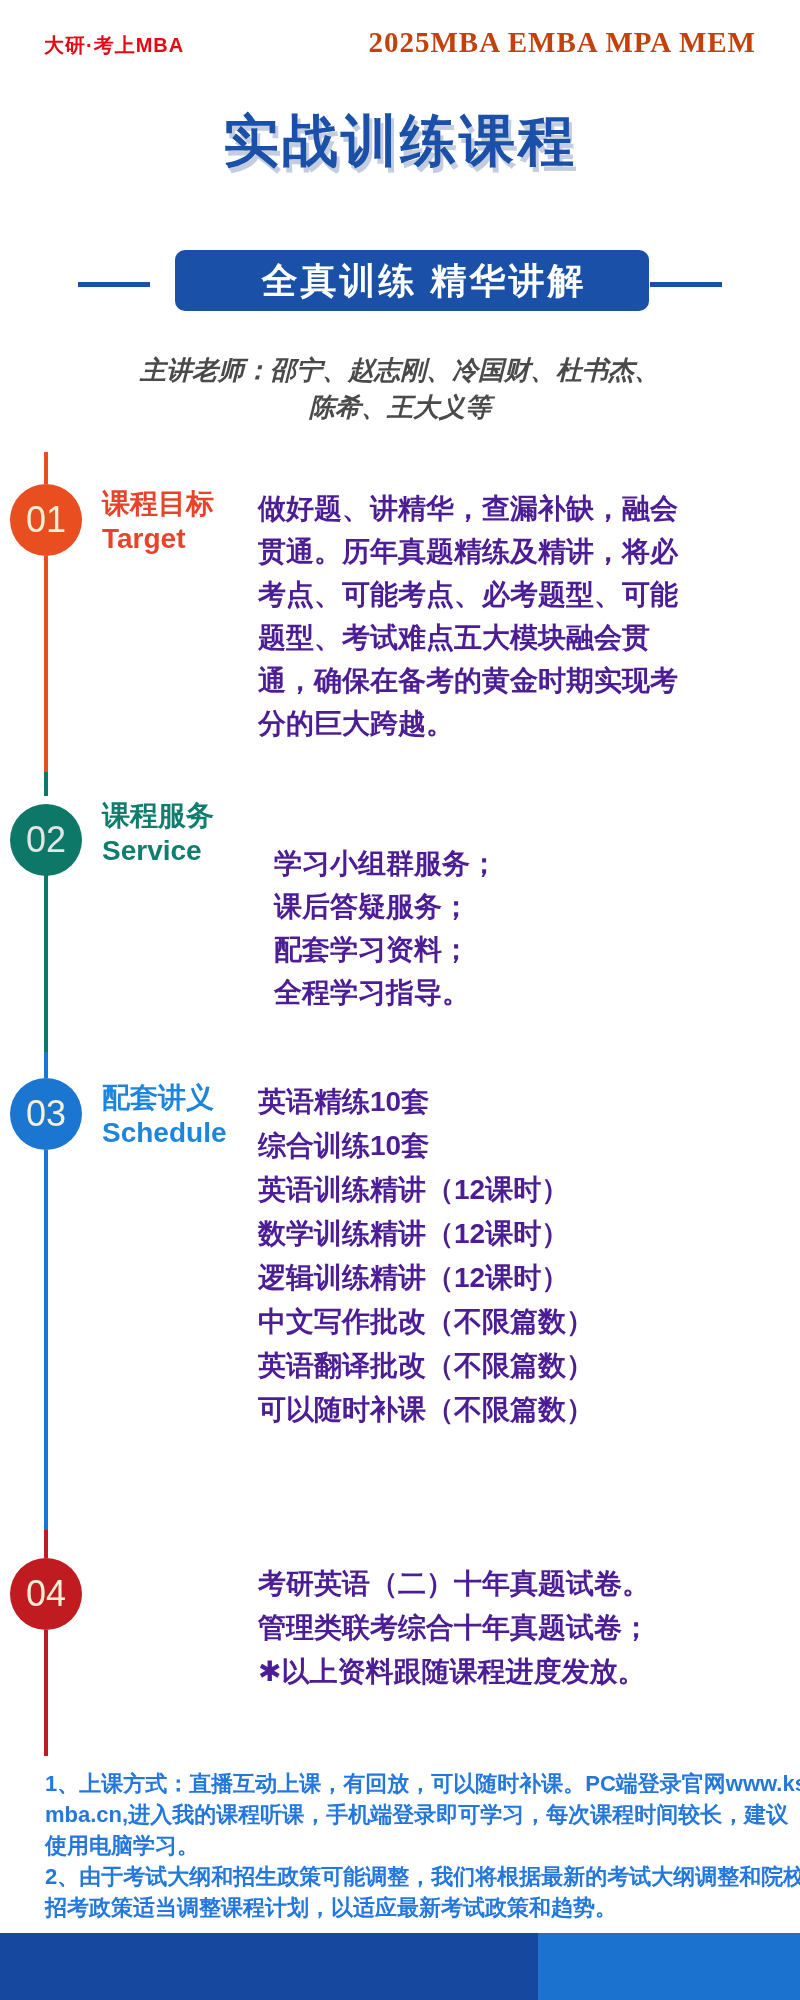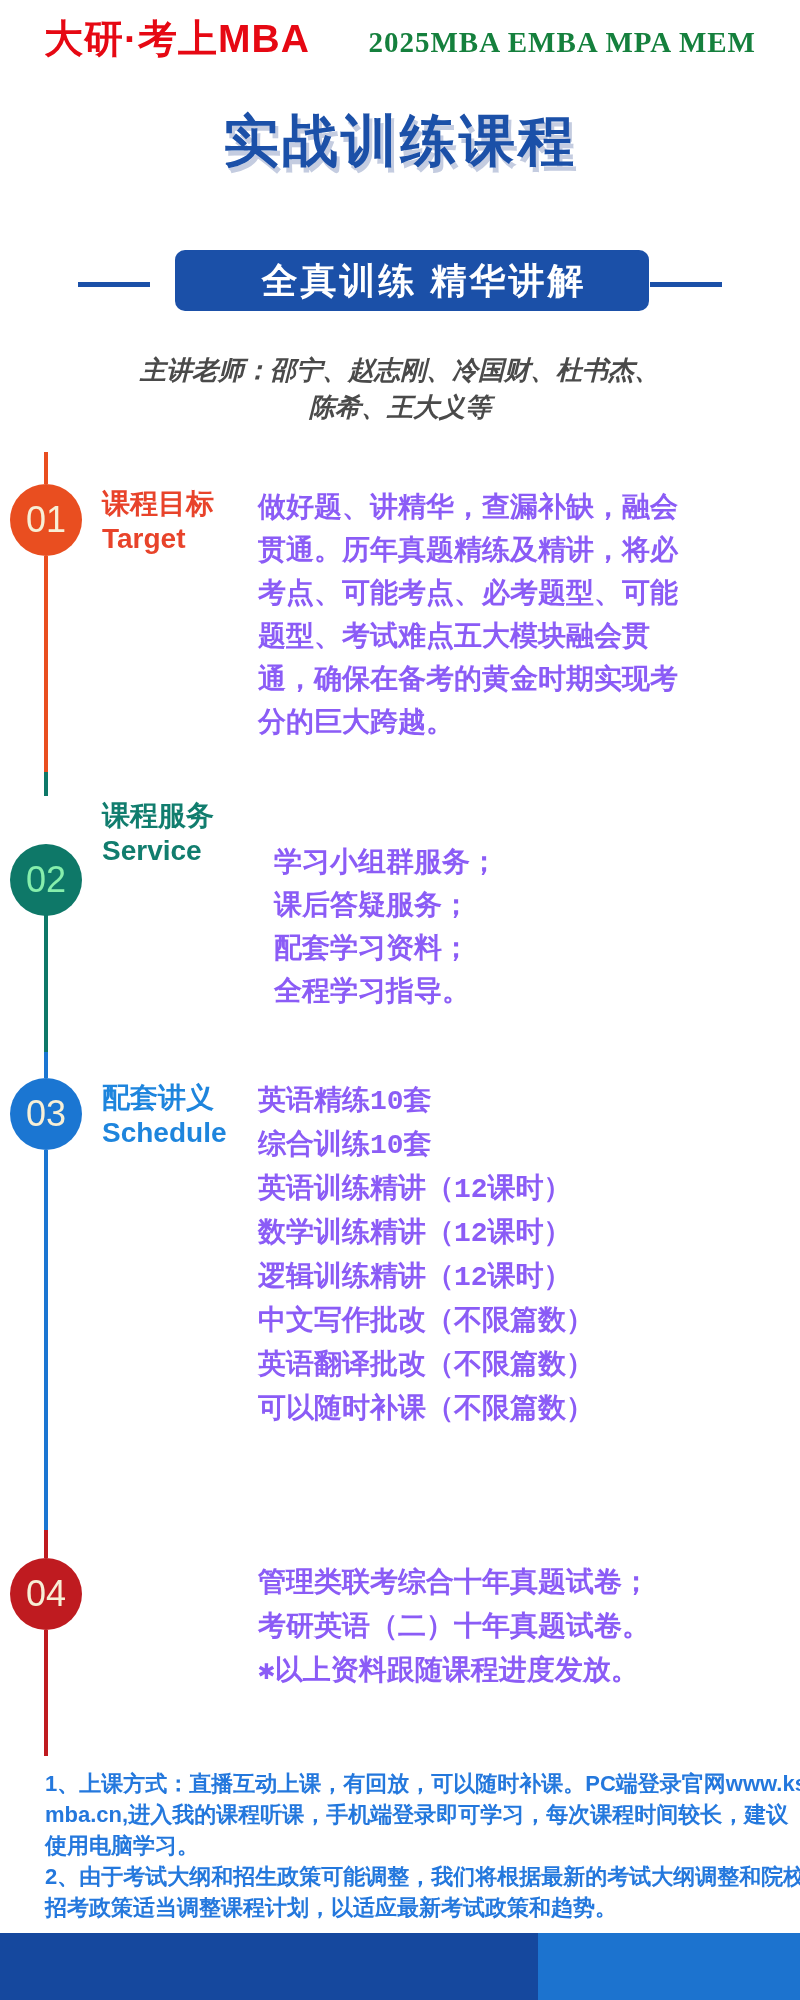--- a/index.html
+++ b/index.html
@@ -1,23 +1,23 @@
 <!DOCTYPE html>
 <html><head>
 <meta charset="utf-8">
 <style>
   html,body{margin:0;padding:0;background:#ffffff;}
   #page{position:relative;width:800px;height:2000px;background:#ffffff;overflow:hidden;
         font-family:"Liberation Sans","DejaVu Sans",sans-serif;}
   .abs{position:absolute;}
 
   
-  .logo{left:44px;top:12px;font-size:39px;font-weight:800;letter-spacing:1px;color:#e60813;}
+  .logo{left:44px;top:32px;font-size:20px;font-weight:800;letter-spacing:1px;color:#e60813;}
   .program{right:44px;top:26px;font-size:29px;font-weight:700;letter-spacing:1px;
-           font-family:"Liberation Serif","DejaVu Serif",serif;color:#15803d;}
+           font-family:"Liberation Serif","DejaVu Serif",serif;color:#c2410c;}
 
   
   .title{left:0;top:104px;width:800px;text-align:center;font-size:56px;font-weight:900;
          letter-spacing:3px;color:#1b50a8;text-shadow:3px 5px 0 #c4cce0;}
   .badge{left:175px;top:250px;width:450px;height:61px;border-radius:10px;background:#1b50a8;
          color:#ffffff;font-size:36px;font-weight:800;letter-spacing:3px;line-height:61px;text-align:center;padding-left:24px;}
   .rule{top:282px;width:72px;height:5px;background:#1b50a8;}
   .rule-left{left:78px;} .rule-right{left:650px;}
 
   
@@ -25,21 +25,21 @@
             color:#4a4a4a;line-height:37px;font-style:italic;}
 
   
   .seg{left:44px;width:4px;}
   .circle{left:10px;width:72px;height:72px;border-radius:50%;
           color:#f7efd6;font-size:36px;text-align:center;line-height:72px;font-weight:400;}
 
   .label{left:102px;width:156px;font-size:28px;font-weight:800;line-height:35px;white-space:nowrap;}
   .label .en{font-weight:700;}
 
-  .bodycol{left:258px;width:520px;color:#8b5cf6;font-size:28px;font-weight:600;font-family:Liberation Mono, monospace;}
+  .bodycol{left:258px;width:520px;color:#4c1d95;font-size:28px;font-weight:600;}
   .bodycol div{white-space:nowrap;}
   .lh43 div{line-height:43px;} .lh44 div{line-height:44px;}
 
   
   .notes{left:45px;top:1768px;width:715px;font-size:22px;font-weight:600;line-height:31px;color:#2478dd;}
   .notes div{white-space:nowrap;}
 
   
   .footer-left{left:0;top:1933px;width:538px;height:67px;background:#15489e;}
   .footer-right{left:538px;top:1933px;width:262px;height:67px;background:#1c73cf;}
@@ -78,21 +78,21 @@
   </div>
   <div class="abs bodycol lh43" style="top:487px;">
     <div>做好题、讲精华，查漏补缺，融会</div>
     <div>贯通。历年真题精练及精讲，将必</div>
     <div>考点、可能考点、必考题型、可能</div>
     <div>题型、考试难点五大模块融会贯</div>
     <div>通，确保在备考的黄金时期实现考</div>
     <div>分的巨大跨越。</div>
   </div>
 
-  <div class="abs circle" style="top: 844px; background: rgb(14, 120, 104); color: #86efac;">02</div>
+  <div class="abs circle" style="top: 804px; background: rgb(14, 120, 104); color: #e5e5e5;">02</div>
   <div class="abs label" style="top: 798px; color: rgb(17, 125, 110);">
     <div class="cn">课程服务</div>
     <div class="en">Service</div>
   </div>
   <div class="abs bodycol lh43" style="top:842px;margin-left:16px;">
     <div>学习小组群服务；</div>
     <div>课后答疑服务；</div>
     <div>配套学习资料；</div>
     <div>全程学习指导。</div>
   </div>
@@ -108,22 +108,22 @@
     <div>英语训练精讲（12课时）</div>
     <div>数学训练精讲（12课时）</div>
     <div>逻辑训练精讲（12课时）</div>
     <div>中文写作批改（不限篇数）</div>
     <div>英语翻译批改（不限篇数）</div>
     <div>可以随时补课（不限篇数）</div>
   </div>
 
   <div class="abs circle" style="top: 1558px; background: rgb(191, 27, 32); color: rgb(247, 239, 214);">04</div>
   <div class="abs bodycol lh44" style="top:1562px;">
+    <div>考研英语（二）十年真题试卷。</div>
     <div>管理类联考综合十年真题试卷；</div>
-    <div>考研英语（二）十年真题试卷。</div>
     <div>✱以上资料跟随课程进度发放。</div>
   </div>
 
   <div class="abs notes" style="color: rgb(36, 120, 221);">
     <div>1、上课方式：直播互动上课，有回放，可以随时补课。PC端登录官网www.ks</div>
     <div>mba.cn,进入我的课程听课，手机端登录即可学习，每次课程时间较长，建议</div>
     <div>使用电脑学习。</div>
     <div>2、由于考试大纲和招生政策可能调整，我们将根据最新的考试大纲调整和院校</div>
     <div>招考政策适当调整课程计划，以适应最新考试政策和趋势。</div>
   </div>

